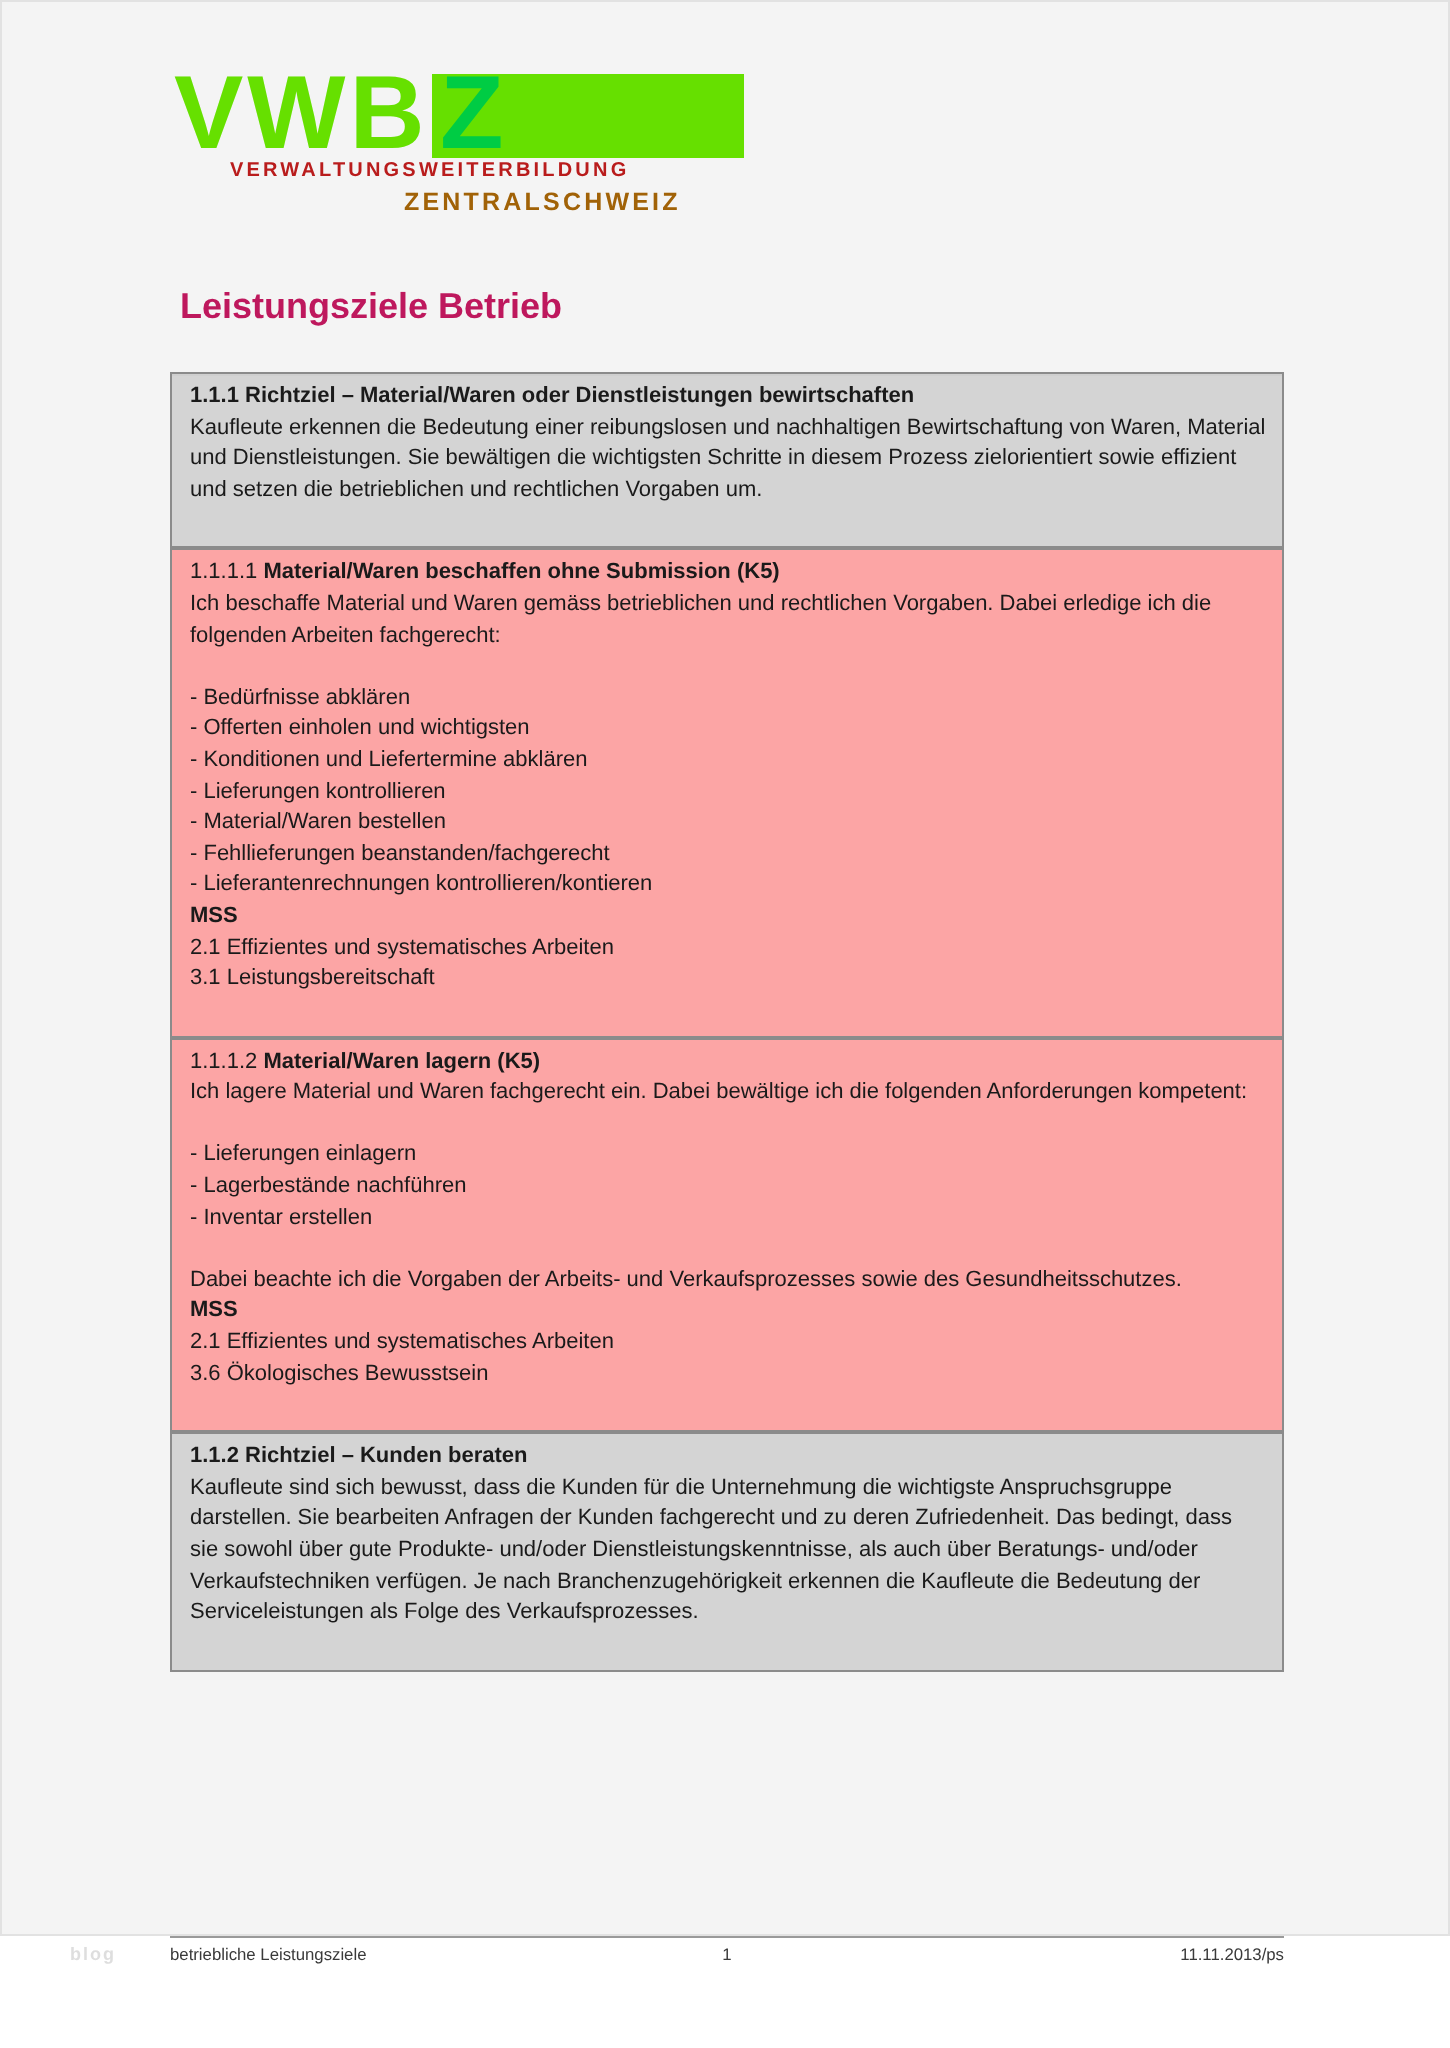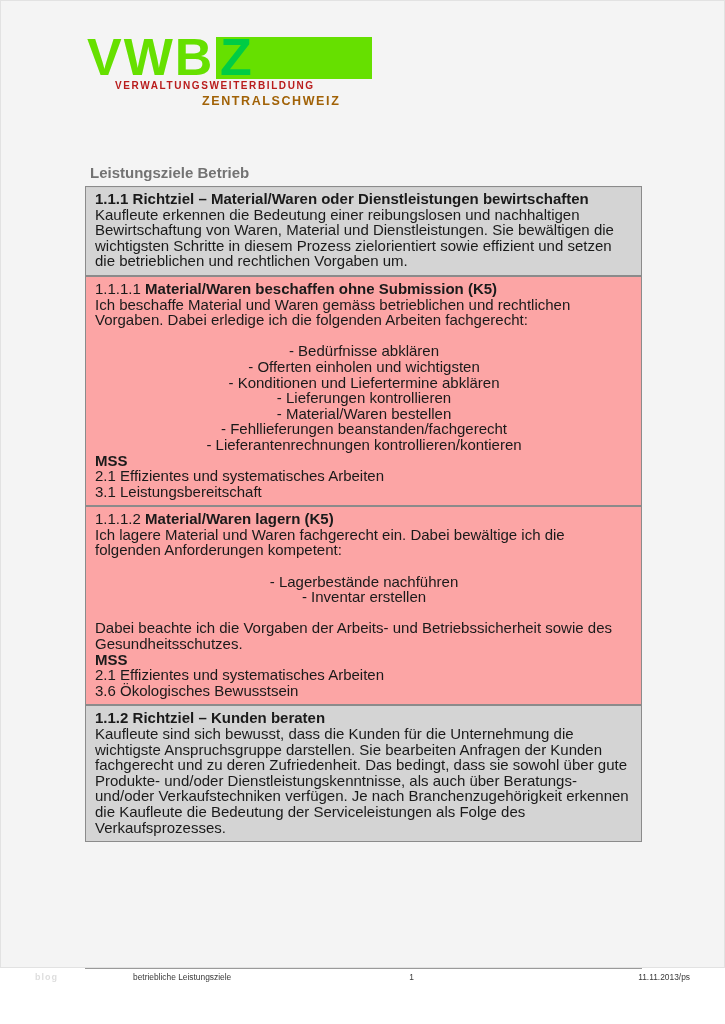--- a/index.html
+++ b/index.html
@@ -90,40 +90,39 @@
     letter-spacing: 1.6px;
     color: #a16207;
     white-space: nowrap;
   }
 
   
   .doc-title {
     position: absolute;
     left: 89px;
     top: 142px;
-    font-size: 15px;
-    font-weight: bold;
-    color: #737373;
-    margin-top: 21px;
+    font-size: 18px;
+    font-weight: bold;
+    color: #be185d;
   }
 
   
   .content {
     position: absolute;
     left: 84px;
     top: 185px;
     width: 557px;
   }
 
   .box {
     box-sizing: border-box;
     border: 1px solid #8b8b8b;
     border-top: none;
-    padding: 4px 8px 6px 9px;
-    font-size: 15px;
+    padding: 4px 8px 20px 9px;
+    font-size: 11px;
     line-height: 15.6px;
     color: #1a1a1a;
   }
   .box.first {
     border-top: 1px solid #8b8b8b;
     box-shadow: inset 0 2px 0 -1px #cfcfcf;
   }
   .box.shaded {
     background: #d4d4d4;
   }
@@ -142,21 +141,20 @@
   .box p {
     margin: 0;
   }
   .box p.gap {
     margin-top: 15.6px;
   }
   .bullets {
     margin: 15.6px 0 0 0;
     padding: 0;
     list-style: none;
-    text-align: center;
   }
   .bullets li {
     margin: 0;
     padding: 0;
   }
   .mss-label {
     font-weight: bold;
     margin-top: 15.6px;
   }
 
@@ -171,21 +169,20 @@
   .footer {
     position: absolute;
     left: 84px;
     top: 971px;
     width: 557px;
     font-size: 8.4px;
     color: #3a3a3a;
     display: flex;
     justify-content: space-between;
     align-items: flex-end;
-    margin-left: 48px;
   }
   .footer .f-left  { text-align: left; }
   .footer .f-mid   { position: absolute; left: 0; right: 0; text-align: center; }
   .footer .f-right { text-align: right; margin-left: auto; }
 
   .watermark {
     position: absolute;
     left: 34px;
     top: 971px;
     font-size: 9px;
@@ -229,24 +226,25 @@
           <li>- Lieferantenrechnungen kontrollieren/kontieren</li>
         </ul>
         <p class="mss-label">MSS</p>
         <p>2.1 Effizientes und systematisches Arbeiten</p>
         <p>3.1 Leistungsbereitschaft</p>
       </div>
       <div class="box plain top-rule">
         <p><span class="num-light">1.1.1.2</span> <span class="hdr">Material/Waren lagern (K5)</span></p>
         <p>Ich lagere Material und Waren fachgerecht ein. Dabei bewältige ich die folgenden Anforderungen kompetent:</p>
         <ul class="bullets">
+          <li>- Lieferungen einlagern</li>
           <li>- Lagerbestände nachführen</li>
           <li>- Inventar erstellen</li>
         </ul>
-        <p class="gap">Dabei beachte ich die Vorgaben der Arbeits- und Betriebssicherheit sowie des Gesundheitsschutzes.</p>
+        <p class="gap">Dabei beachte ich die Vorgaben der Arbeits- und Verkaufsprozesses sowie des Gesundheitsschutzes.</p>
         <p class="mss-label">MSS</p>
         <p>2.1 Effizientes und systematisches Arbeiten</p>
         <p>3.6 Ökologisches Bewusstsein</p>
       </div>
       <div class="box shaded top-rule">
         <p><span class="hdr">1.1.2</span> <span class="hdr">Richtziel – Kunden beraten</span></p>
         <p>Kaufleute sind sich bewusst, dass die Kunden für die Unternehmung die wichtigste Anspruchsgruppe darstellen. Sie bearbeiten Anfragen der Kunden fachgerecht und zu deren Zufriedenheit. Das bedingt, dass sie sowohl über gute Produkte- und/oder Dienstleistungskenntnisse, als auch über Beratungs- und/oder Verkaufstechniken verfügen. Je nach Branchenzugehörigkeit erkennen die Kaufleute die Bedeutung der Serviceleistungen als Folge des Verkaufsprozesses.</p>
       </div>
     </div>
 

